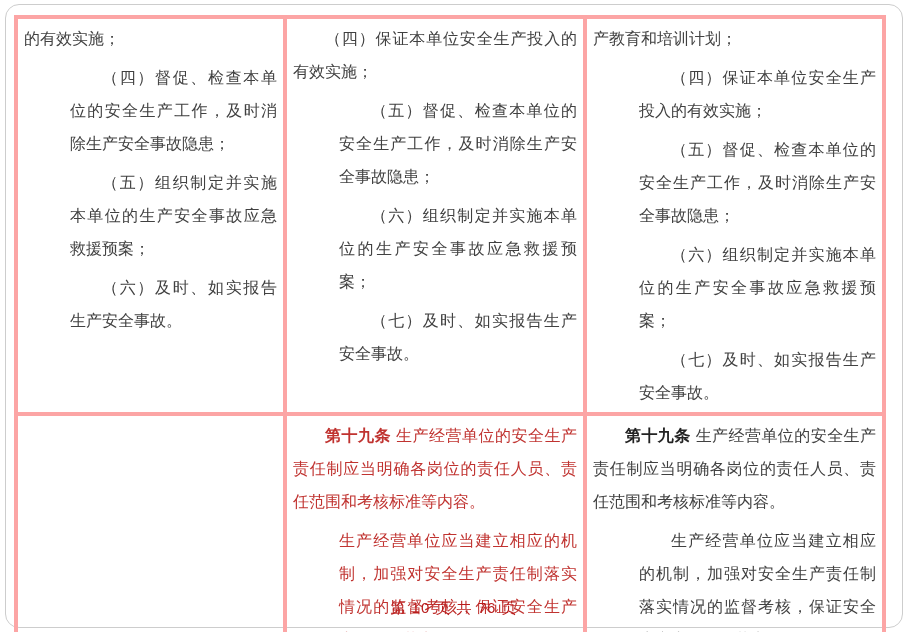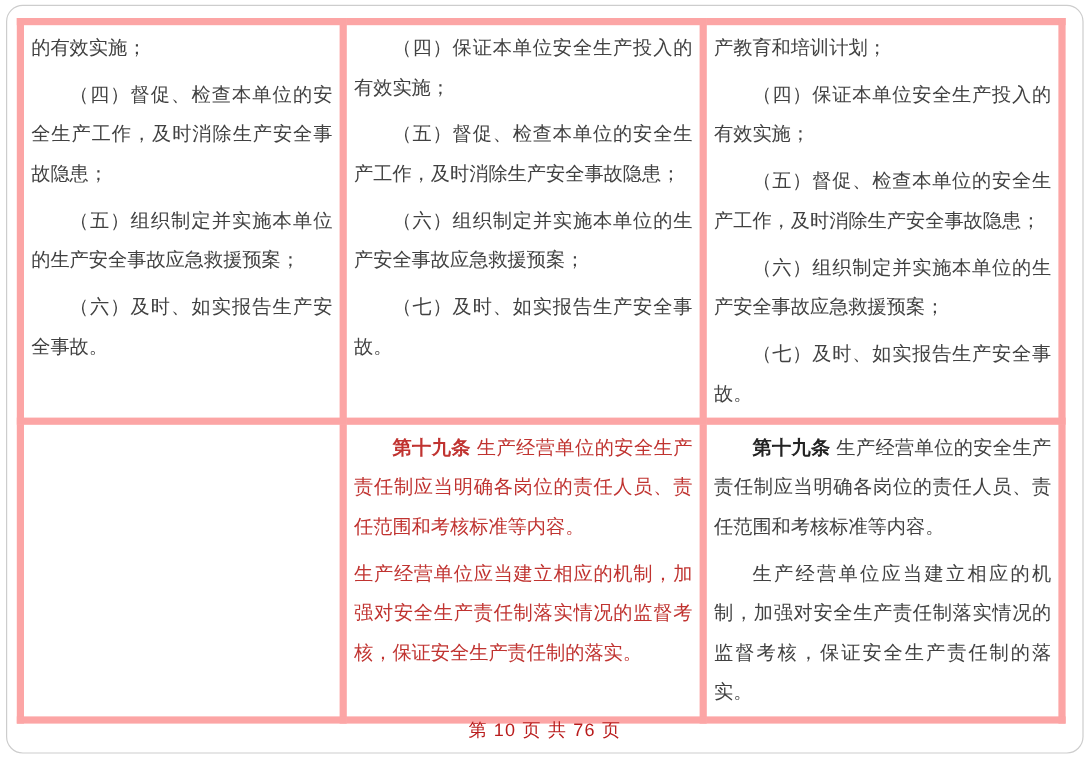--- a/index.html
+++ b/index.html
@@ -10,30 +10,30 @@
   }
   .frame{
     position:absolute;left:5px;top:4px;right:5px;bottom:4px;
     border:1px solid #cdcdcd;border-radius:14px;pointer-events:none;
   }
   table.law-table{
     position:absolute;left:14px;top:15px;width:868px;
     border-collapse:collapse;table-layout:fixed;
   }
   table.law-table td{
-    border:6px solid #fca5a5;vertical-align:top;
+    border:4px solid #fca5a5;vertical-align:top;
     padding:3px 6px;font-size:16px;line-height:33px;
     text-align:justify;word-break:break-all;overflow:hidden;
   }
   tr.row-0 td{height:287px;}
   tr.row-1 td{height:208px;}
   tr.row-2 td{height:27px;line-height:28px;padding-top:2px;
     white-space:nowrap;text-align:left;}
   .para{margin:0;}
-  .para + .para{margin-top:6px;}
+  .para + .para{margin-top:6px;margin-left:46px;}
   .indent{text-indent:2em;}
   .law-no{font-weight:700;color:#232323;}
   .red-cell .para,.red-cell .law-no{color:#c03330;}
   .red-text{color:#c03330;}
   .footer{
     position:absolute;left:0;top:599px;width:908px;
     text-align:center;font-size:15px;letter-spacing:1px;color:#b91c1c;
   }
 </style>
 </head>

